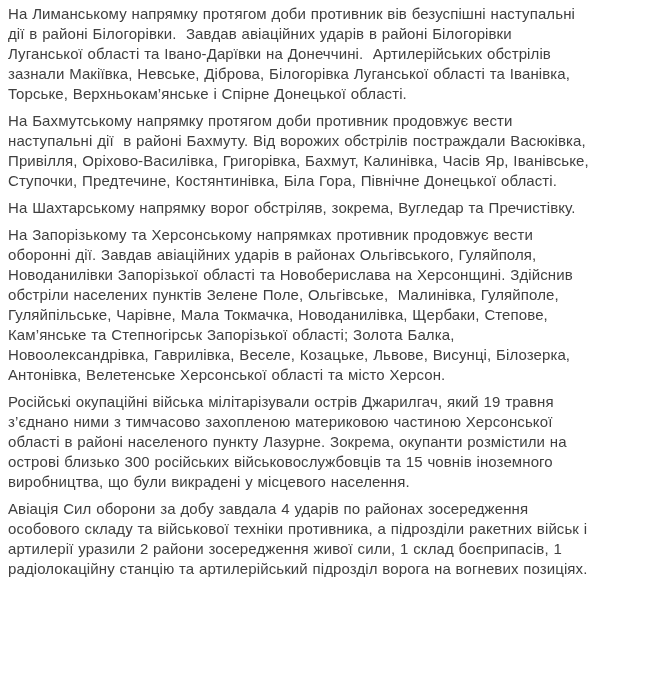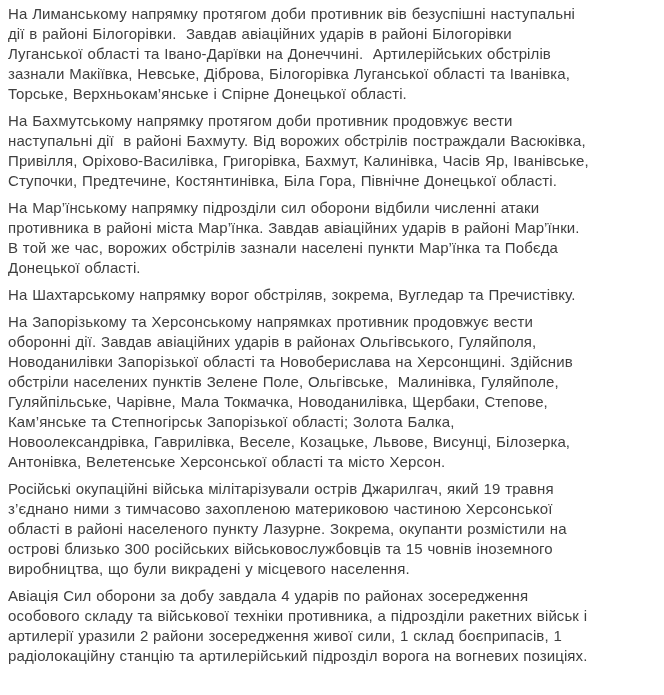--- a/index.html
+++ b/index.html
@@ -28,18 +28,17 @@
     white-space: pre-wrap;       
     word-spacing: 0.5px;
   }
 </style>
 </head>
 <body style="background: rgb(255, 255, 255); color: rgb(63, 63, 63);">
 
 <main class="post">
   <p class="para">На Лиманському напрямку протягом доби противник вів безуспішні наступальні дії в районі Білогорівки.  Завдав авіаційних ударів в районі Білогорівки Луганської області та Івано-Дарївки на Донеччині.  Артилерійських обстрілів зазнали Макіївка, Невське, Діброва, Білогорівка Луганської області та Іванівка, Торське, Верхньокам’янське і Спірне Донецької області.</p>
   <p class="para">На Бахмутському напрямку протягом доби противник продовжує вести наступальні дії  в районі Бахмуту. Від ворожих обстрілів постраждали Васюківка, Привілля, Оріхово-Василівка, Григорівка, Бахмут, Калинівка, Часів Яр, Іванівське, Ступочки, Предтечине, Костянтинівка, Біла Гора, Північне Донецької області.</p>
-  <p class="para">На Мар’їнському напрямку підрозділи сил оборони відбили численні атаки противника в районі міста Мар’їнка. Завдав авіаційних ударів в районі Мар’їнки. В той же час, ворожих обстрілів зазнали населені пункти Мар’їнка та Побєда Донецької області.</p>
   <p class="para">На Шахтарському напрямку ворог обстріляв, зокрема, Вугледар та Пречистівку.</p>
   <p class="para">На Запорізькому та Херсонському напрямках противник продовжує вести оборонні дії. Завдав авіаційних ударів в районах Ольгівського, Гуляйполя, Новоданилівки Запорізької області та Новоберислава на Херсонщині. Здійснив обстріли населених пунктів Зелене Поле, Ольгівське,  Малинівка, Гуляйполе, Гуляйпільське, Чарівне, Мала Токмачка, Новоданилівка, Щербаки, Степове, Кам’янське та Степногірськ Запорізької області; Золота Балка, Новоолександрівка, Гаврилівка, Веселе, Козацьке, Львове, Висунці, Білозерка, Антонівка, Велетенське Херсонської області та місто Херсон.</p>
   <p class="para">Російські окупаційні війська мілітарізували острів Джарилгач, який 19 травня з’єднано ними з тимчасово захопленою материковою частиною Херсонської області в районі населеного пункту Лазурне. Зокрема, окупанти розмістили на острові близько 300 російських військовослужбовців та 15 човнів іноземного виробництва, що були викрадені у місцевого населення.</p>
   <p class="para">Авіація Сил оборони за добу завдала 4 ударів по районах зосередження особового складу та військової техніки противника, а підрозділи ракетних військ і артилерії уразили 2 райони зосередження живої сили, 1 склад боєприпасів, 1 радіолокаційну станцію та артилерійський підрозділ ворога на вогневих позиціях.</p>
 </main>
 
 </body></html>

